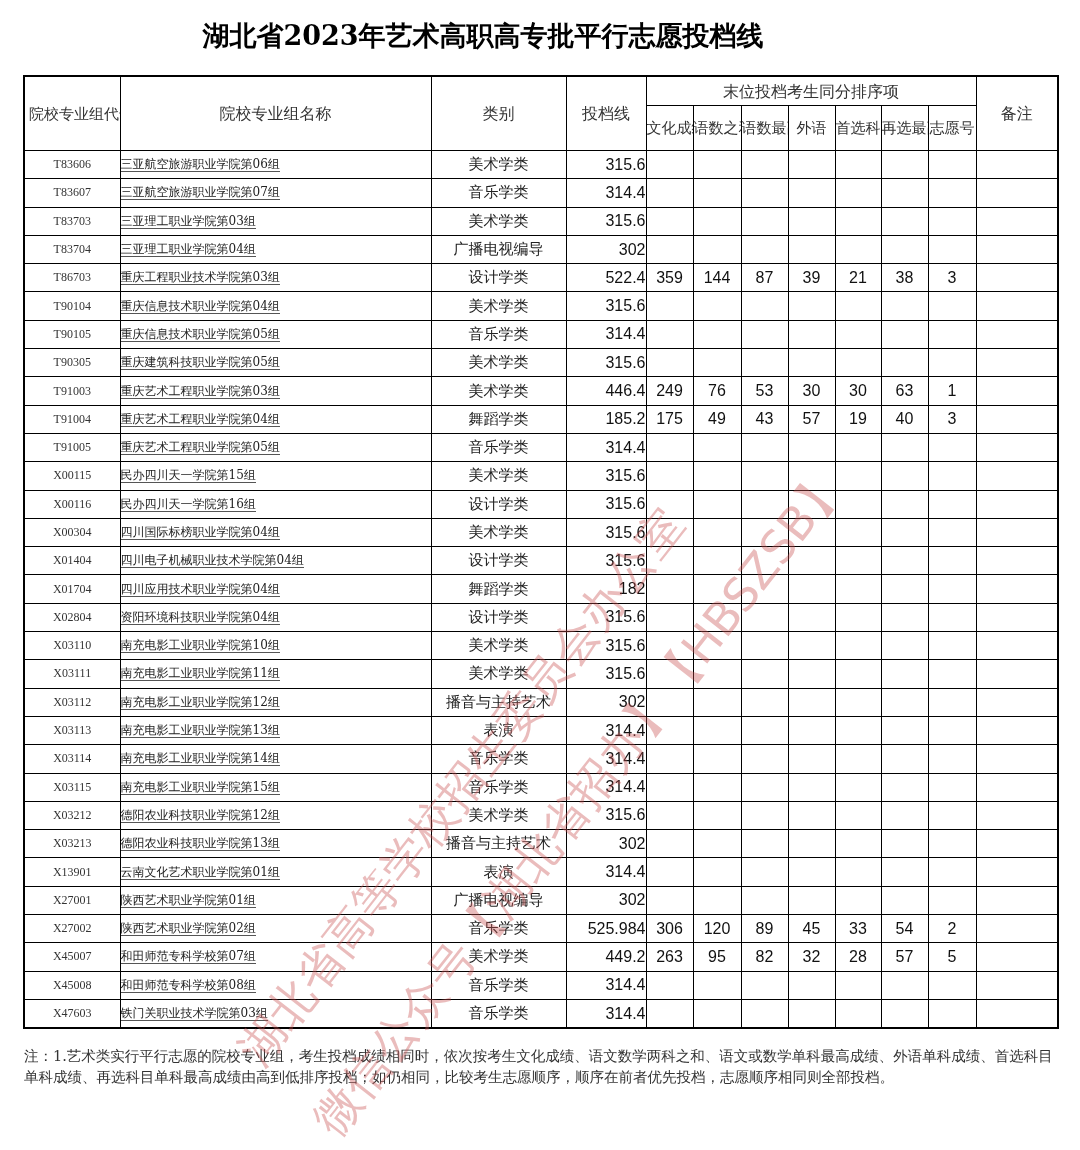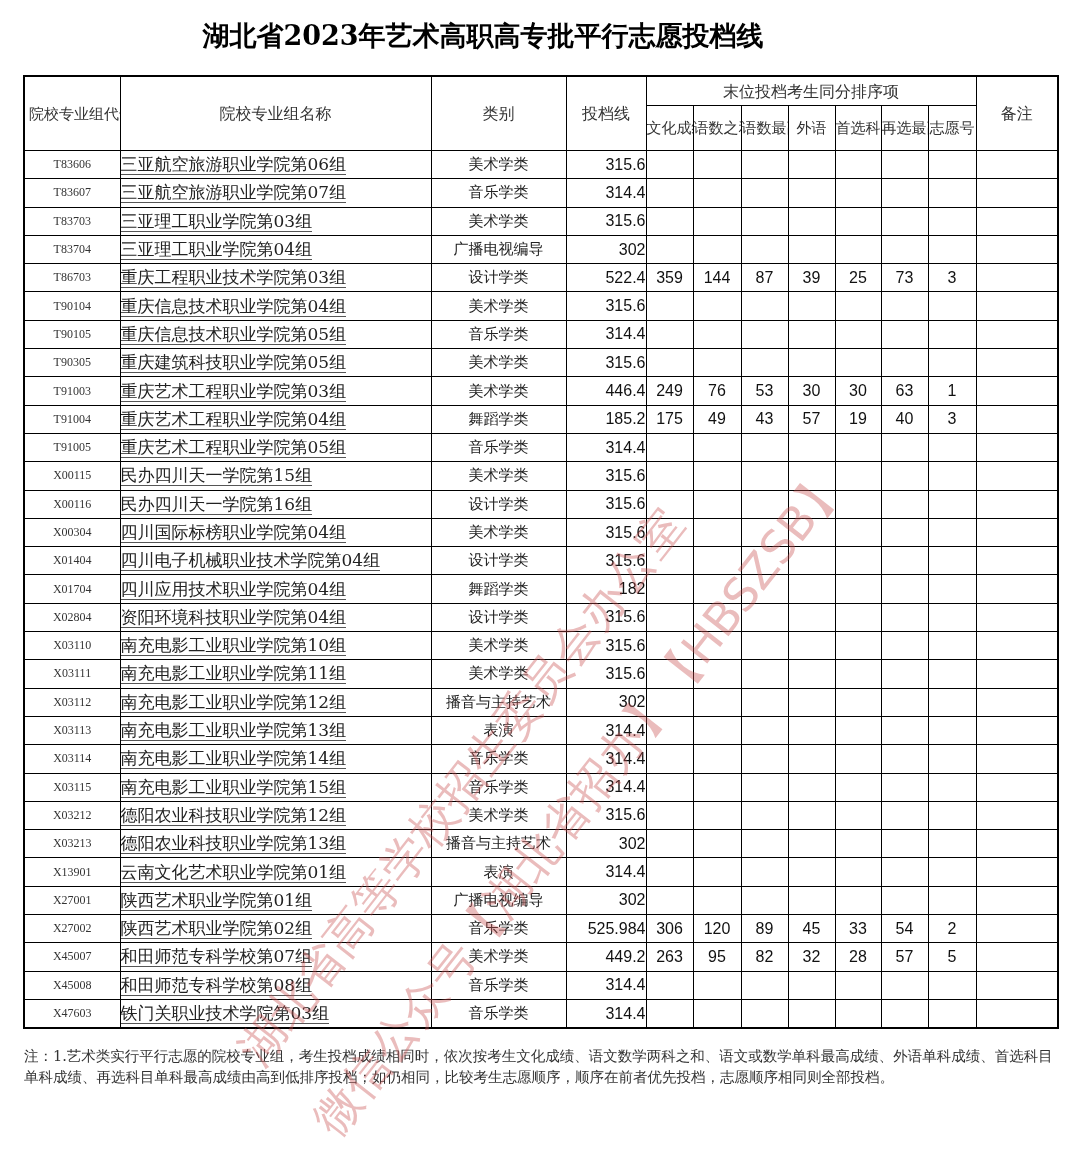--- a/index.html
+++ b/index.html
@@ -20,21 +20,21 @@
   table.grid td, table.grid th {
     border: 1.5px solid #000; padding: 0; overflow: hidden; white-space: nowrap;
     font-weight: normal;
   }
   th { font-size: 16px; color: #333; font-family: "DejaVu Serif", serif; line-height: 21px; }
   th.sub { font-size: 15px; line-height: 20px; white-space: normal; }
   tr.hdr1 th { height: 28px; }
   tr.hdr2 th { height: 44px; }
   tbody td { height: 27.3px; }
   td.code { text-align: center; font-family: "Liberation Serif", "DejaVu Serif", serif; font-size: 12px; color: #333; }
-  td.name { text-align: left; padding-left: 4px; font-size: 17px; color: #222; }
+  td.name { text-align: left; padding-left: 4px; font-size: 12px; color: #222; }
   td.name span { border-bottom: 1px solid #555; }
   td.type { text-align: center; padding-left: 3px; font-size: 15px; color: #222; }
   td.score { text-align: right; font-family: "Liberation Sans", sans-serif; font-size: 16px; color: #111; }
   td.num { text-align: center; font-family: "Liberation Sans", sans-serif; font-size: 16px; color: #111; }
   td.note { }
   .notes {
     position: absolute; top: 1046px; left: 24px; width: 1030px;
     font-size: 14.5px; line-height: 21px; color: #333;
     font-family: "DejaVu Serif", serif;
   }
@@ -144,22 +144,22 @@
       </tr>
       <tr>
         <td class="code">T86703</td>
         <td class="name"><span>重庆工程职业技术学院第03组</span></td>
         <td class="type">设计学类</td>
         <td class="score">522.4</td>
         <td class="num">359</td>
         <td class="num">144</td>
         <td class="num">87</td>
         <td class="num">39</td>
-        <td class="num">25</td>
-        <td class="num">73</td>
+        <td class="num">21</td>
+        <td class="num">38</td>
         <td class="num">3</td>
         <td class="note"></td>
       </tr>
       <tr>
         <td class="code">T90104</td>
         <td class="name"><span>重庆信息技术职业学院第04组</span></td>
         <td class="type">美术学类</td>
         <td class="score">315.6</td>
         <td class="num"></td>
         <td class="num"></td>

